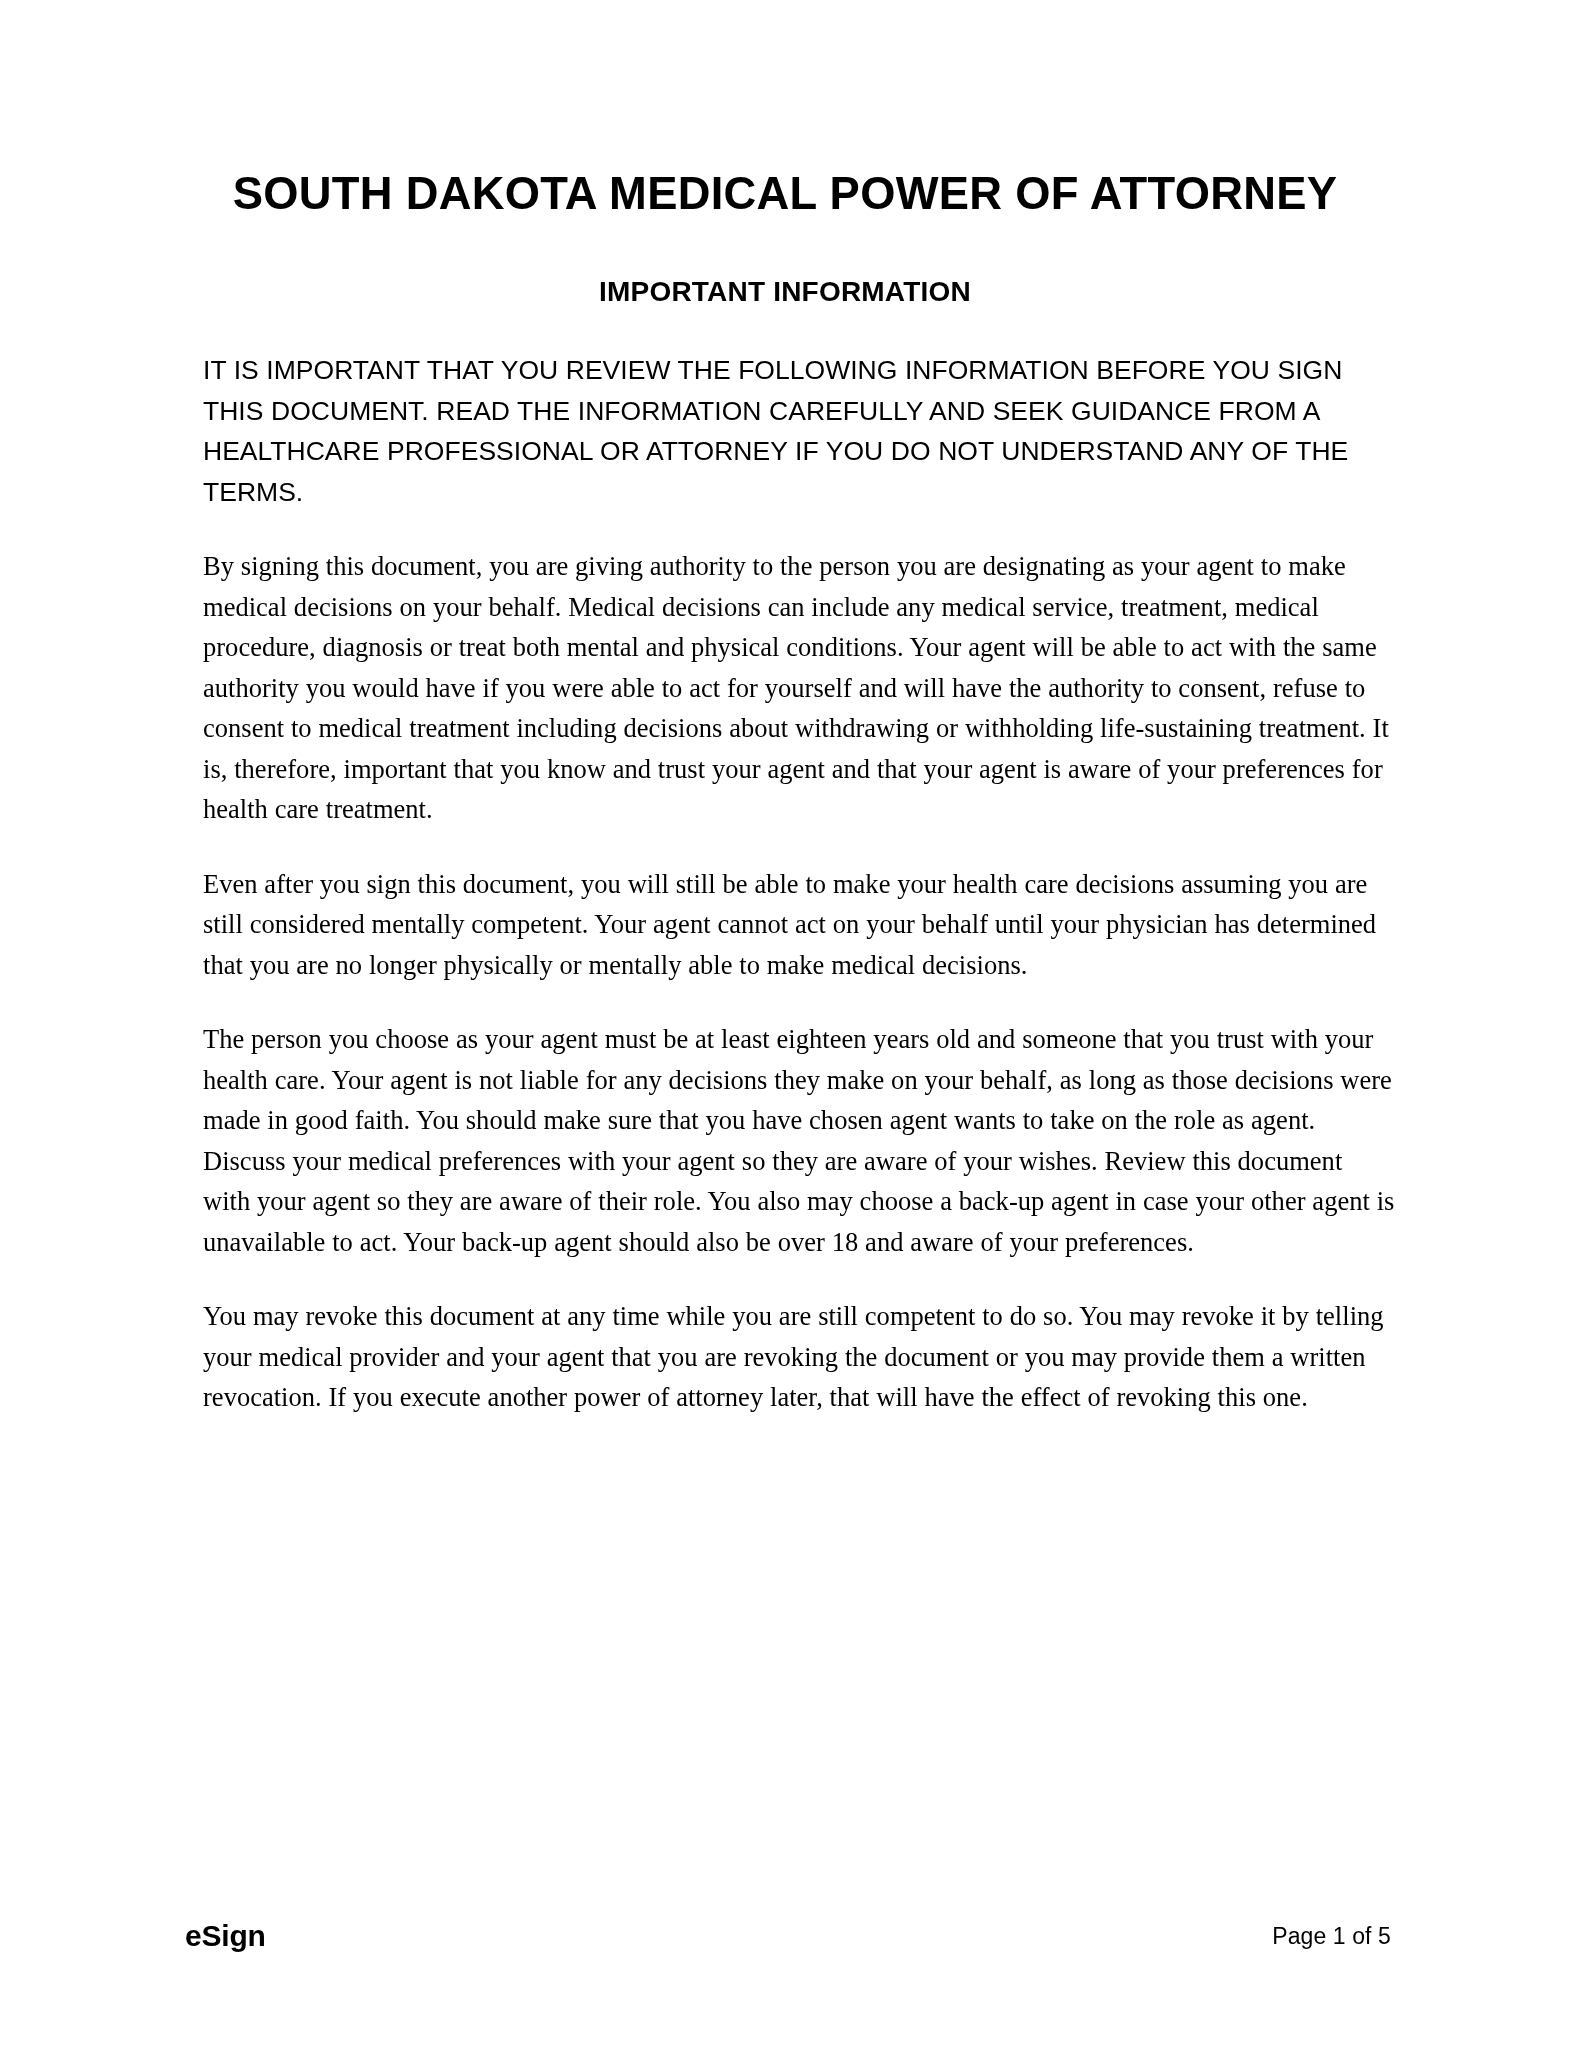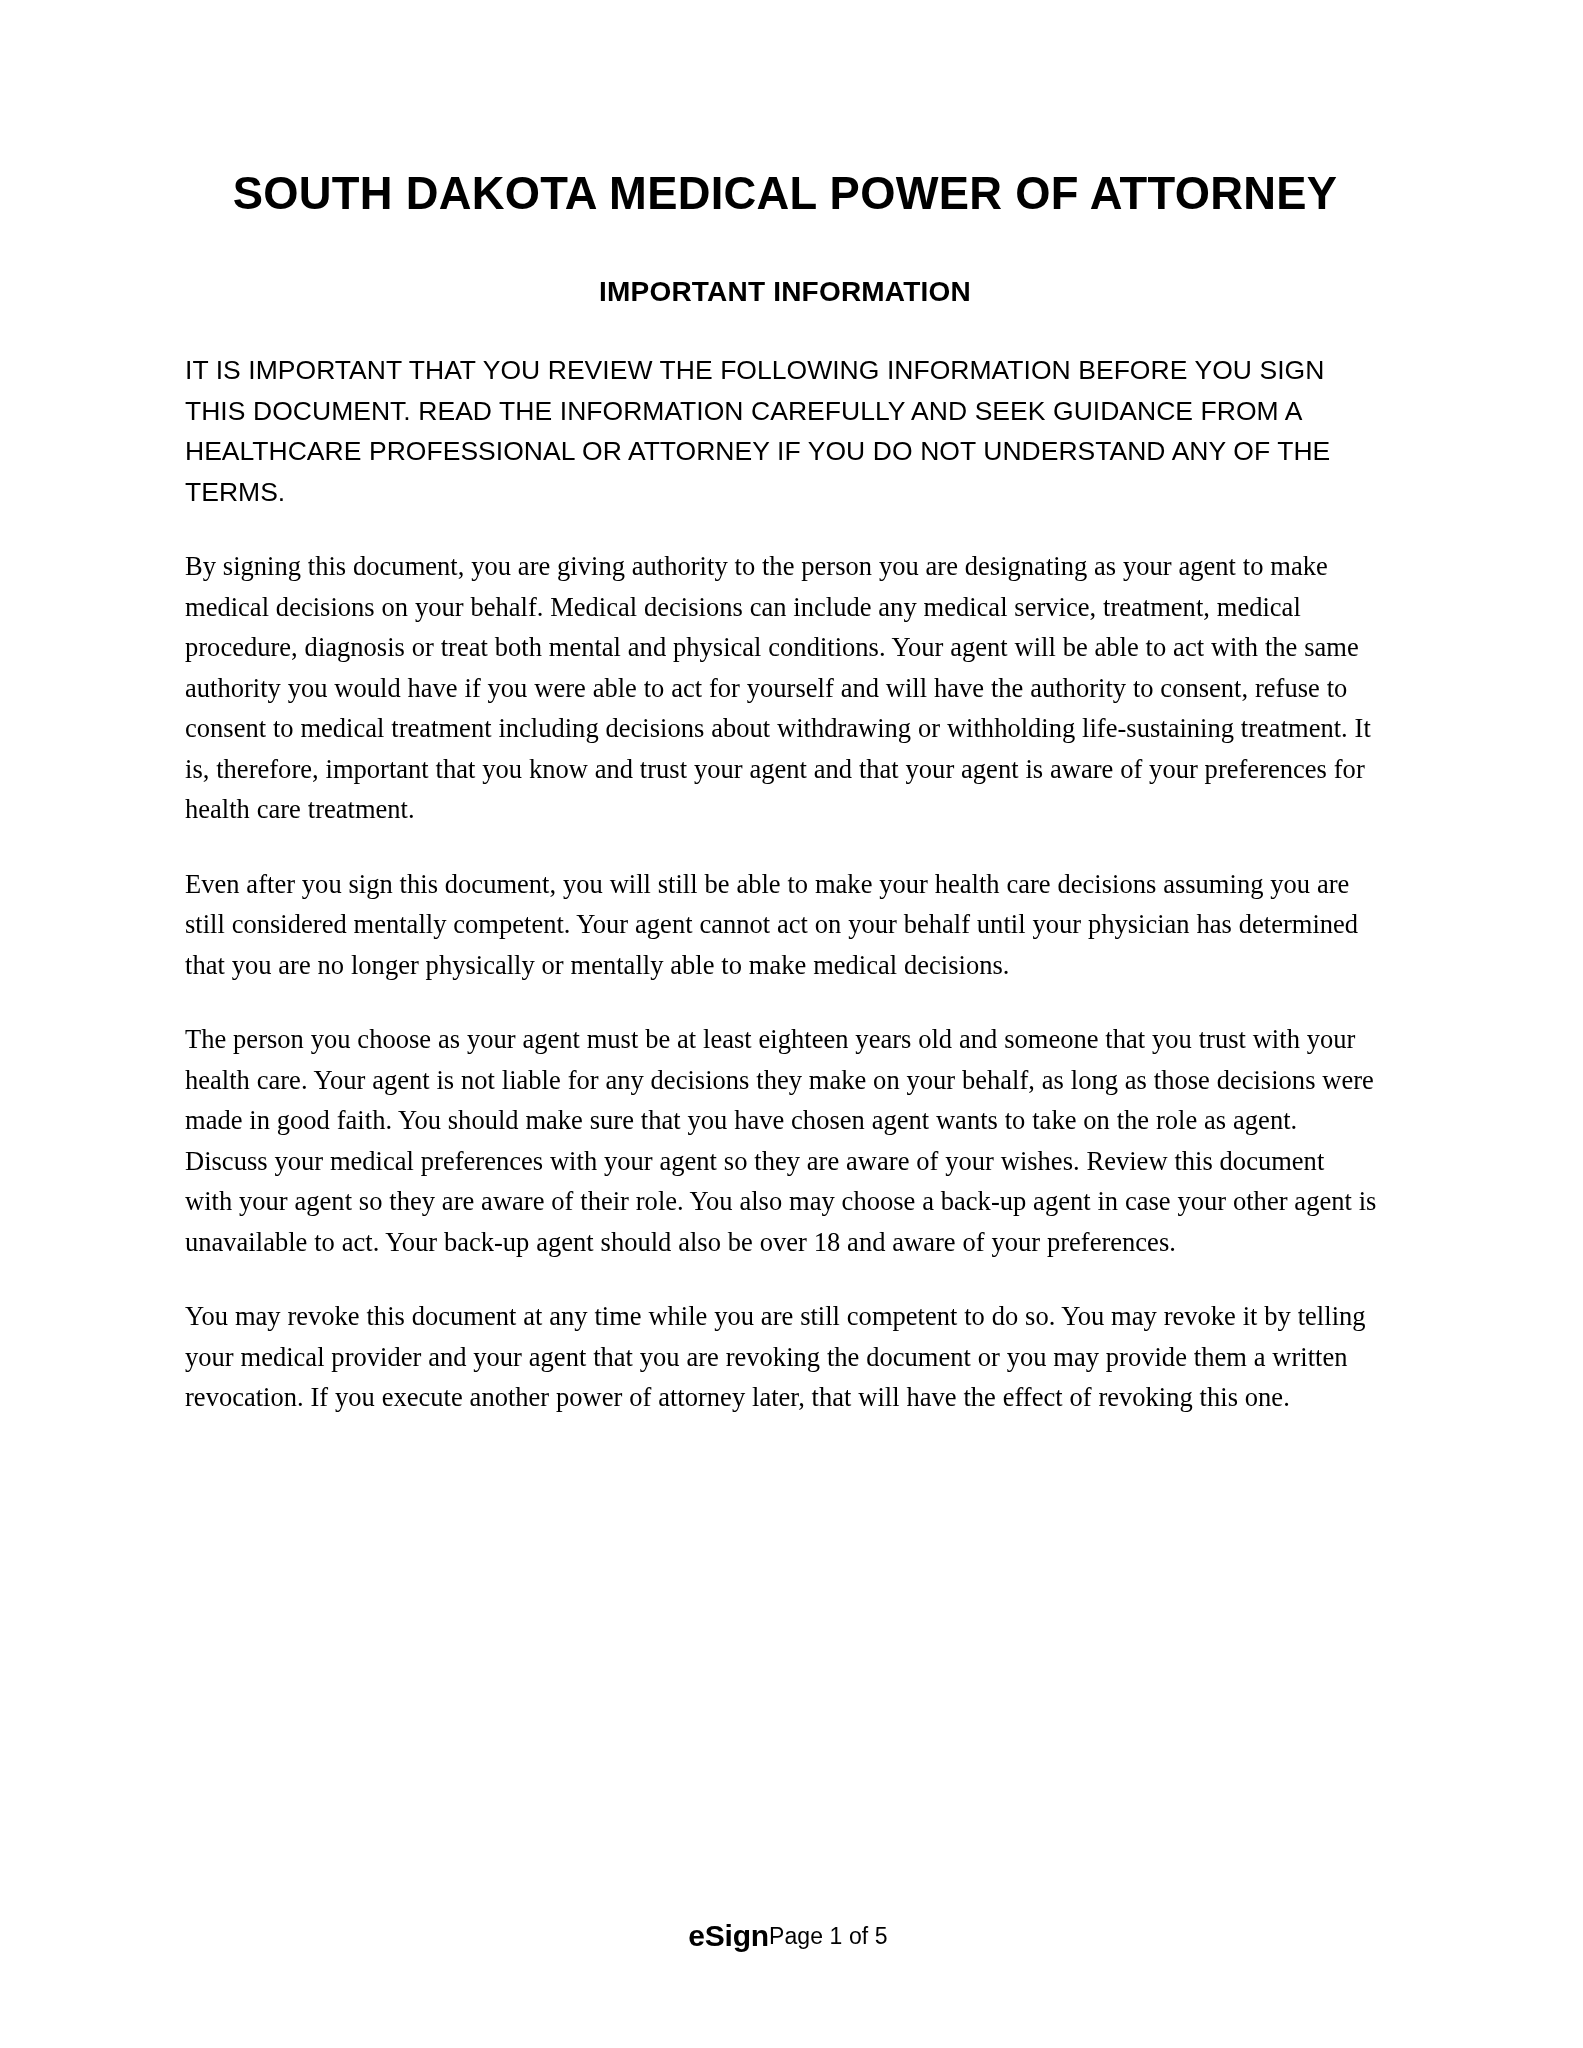--- a/index.html
+++ b/index.html
@@ -49,20 +49,21 @@
     line-height: 1.2;
     margin: 0;
     padding-top: 56px;
     letter-spacing: 0.2px;
   }
 
   
   .body-block {
     padding-top: 42px;
     width: 1192px;
+    margin-left: 18px;
   }
   p.para {
     margin: 0 0 0 0;
     font-size: 26.5px;
     line-height: 40.5px;
     text-align: left;
     letter-spacing: 0.02px;
     word-spacing: 0.2px;
   }
   p.para + p.para {
@@ -75,21 +76,21 @@
 
   
   .footer {
     position: absolute;
     left: 185px;
     right: 185px;
     bottom: 92px;
     height: 40px;
     display: flex;
     align-items: center;
-    justify-content: center;
+    justify-content: space-between;
   }
   .footer-brand {
     font-size: 30px;
     font-weight: bold;
     letter-spacing: -0.2px;
   }
   .footer-page {
     font-size: 23px;
     font-weight: normal;
     letter-spacing: 0.1px;

